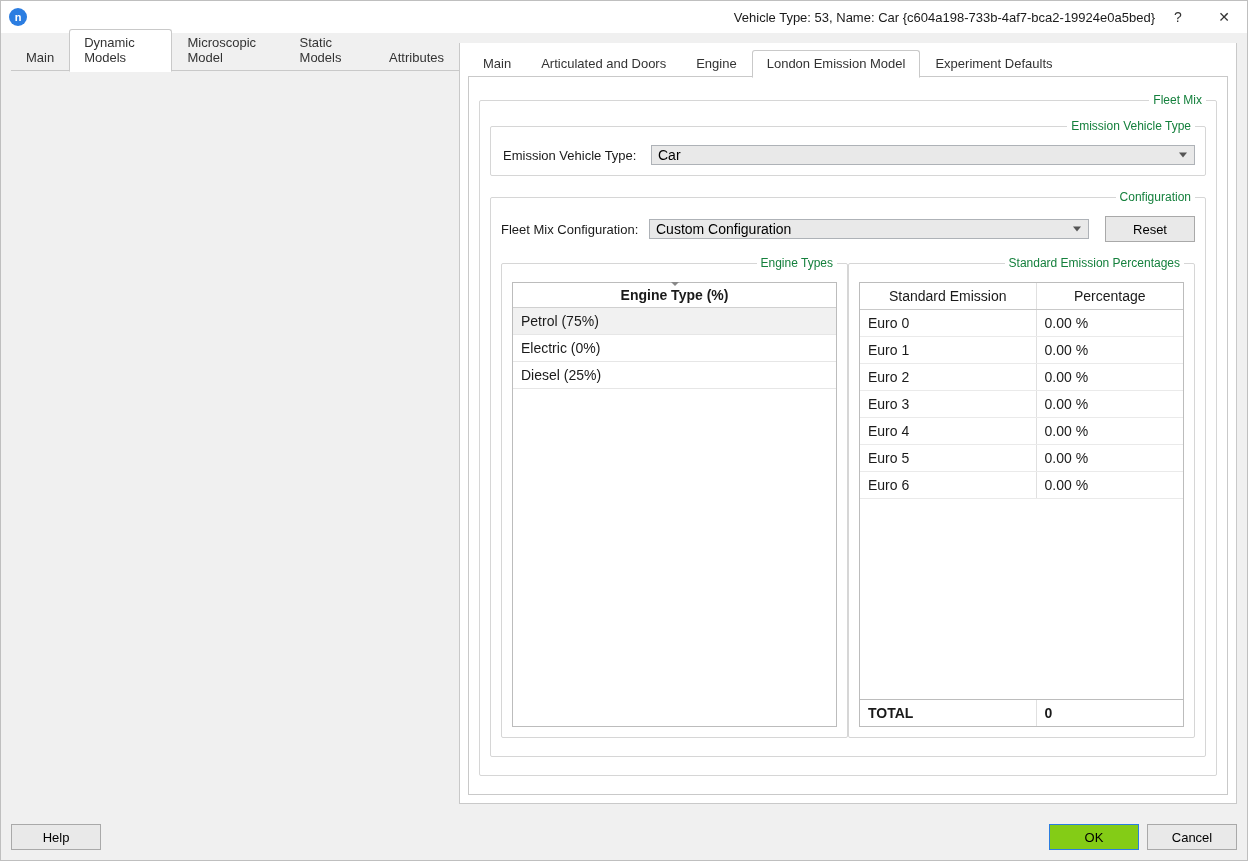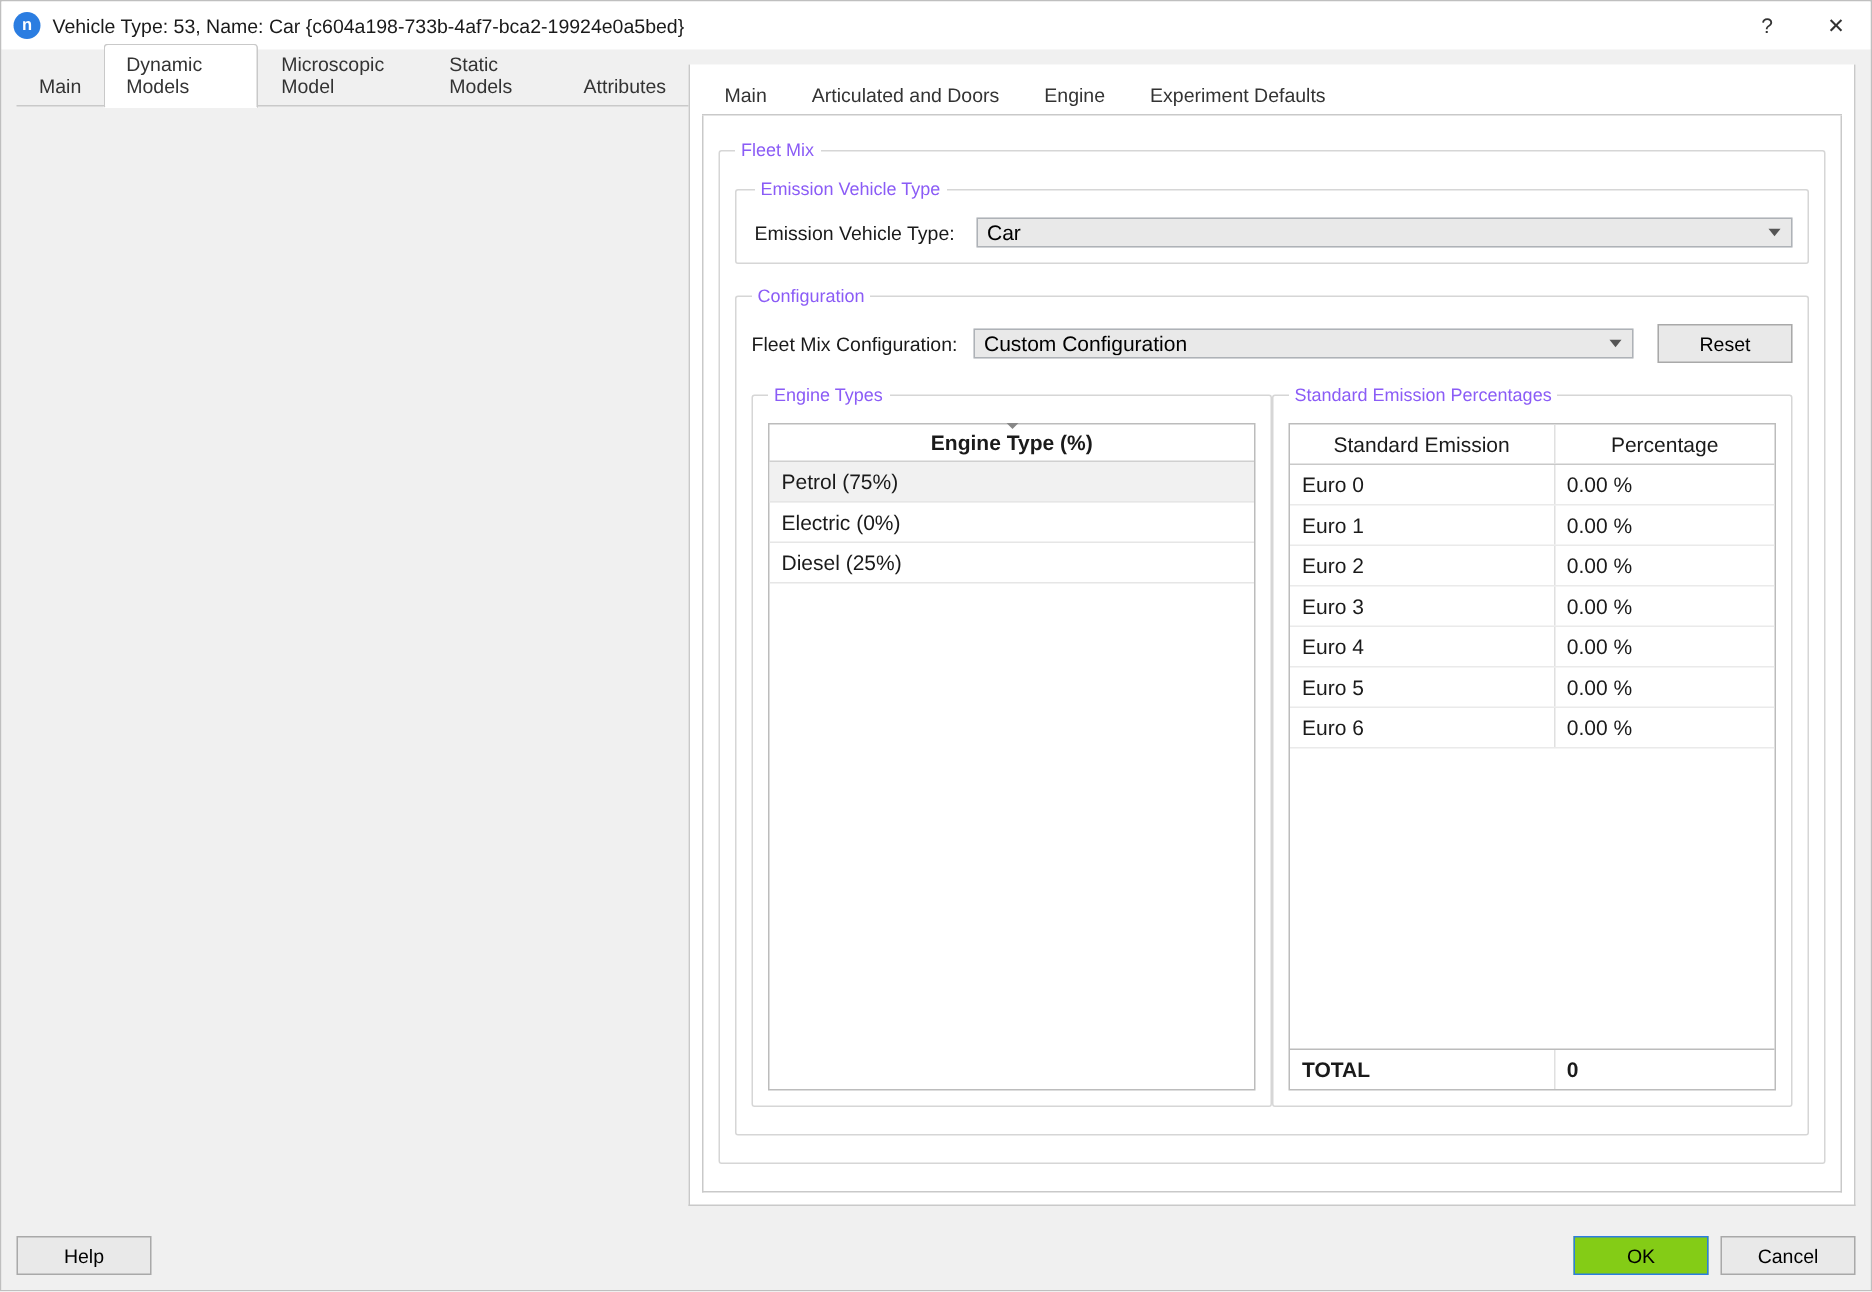--- a/index.html
+++ b/index.html
@@ -35,20 +35,21 @@
     font-size: 11px;
     display: flex;
     align-items: center;
     justify-content: center;
     font-weight: bold;
     margin-right: 8px;
   }
   .titlebar .title-text {
     flex: 1;
     font-size: 13px;
+    text-align: right;
   }
   .titlebar .ctl {
     width: 46px; height: 32px;
     display: flex; align-items:center; justify-content:center;
     font-size: 14px;
     color: #333;
   }
 
   
   .body-area {
@@ -132,22 +133,23 @@
   
   fieldset.group {
     border: 1px solid #d6d6d6;
     border-radius: 2px;
     margin: 6px 0 8px 0;
     padding: 12px 10px 10px 10px;
     position: relative;
   }
   fieldset.group > legend {
     font-size: 12px;
-    color: #8b5cf6;
+    color: #15803d;
     padding: 0 4px;
+    text-align: right;
   }
 
   .form-row {
     display: flex;
     align-items: center;
     gap: 8px;
   }
   .form-row label {
     min-width: 140px;
     font-size: 13px;
@@ -295,20 +297,21 @@
         <div class="tab">Static Models</div>
         <div class="tab">Attributes</div>
       </div>
 
     <div class="tab-panel">
 
       <div class="subtabstrip tabstrip" id="sub-tabstrip">
           <div class="tab">Main</div>
           <div class="tab">Articulated and Doors</div>
           <div class="tab">Engine</div>
+          <div class="tab active">London Emission Model</div>
           <div class="tab">Experiment Defaults</div>
         </div>
 
       <div class="subtab-panel">
 
         <fieldset class="group" style="flex:1; display:flex; flex-direction:column;">
           <legend>Fleet Mix</legend>
 
           <fieldset class="group" style="margin-top:0;padding-left:12px;">
             <legend>Emission Vehicle Type</legend>

